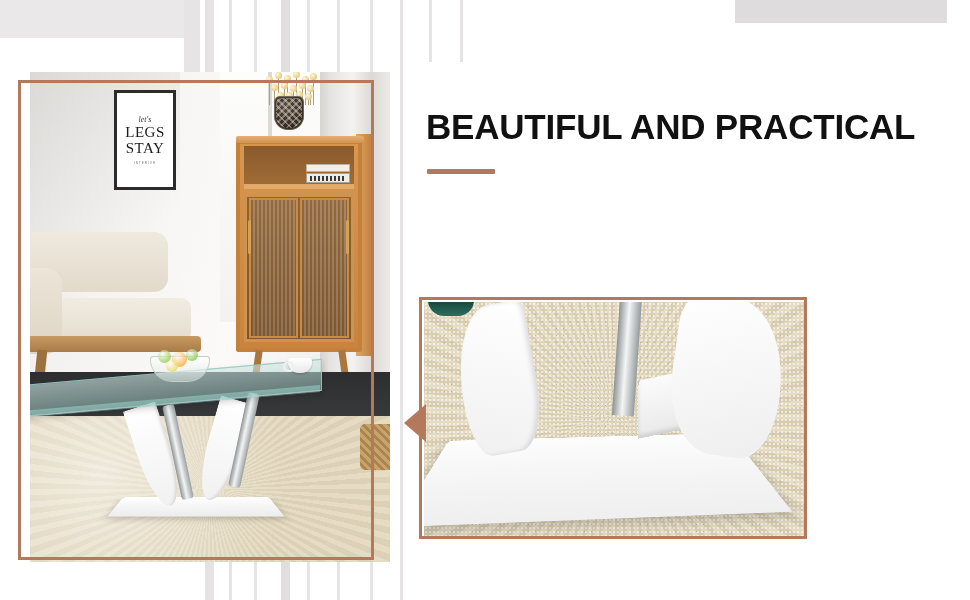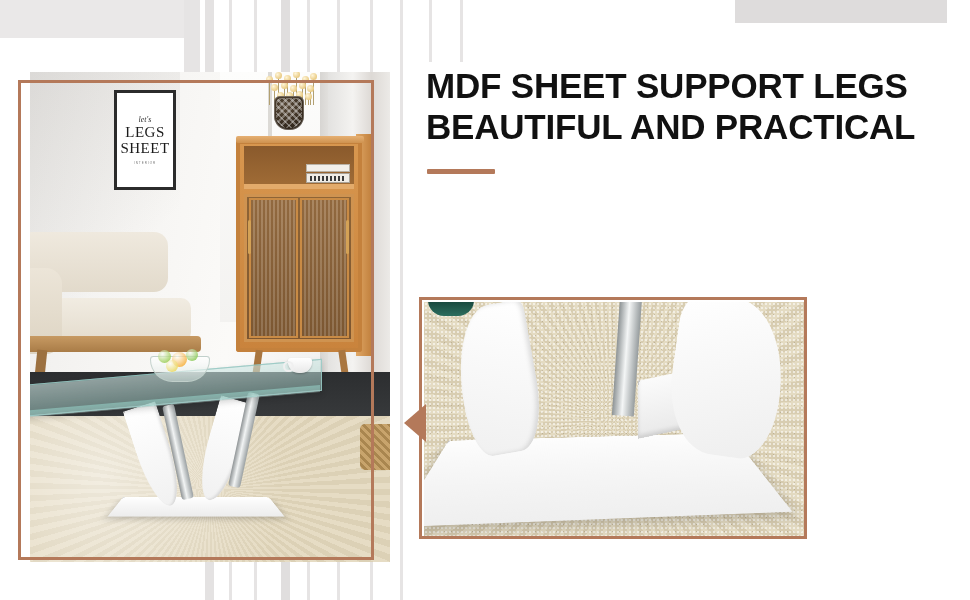--- a/index.html
+++ b/index.html
@@ -235,21 +235,21 @@
     <div class="wall"></div>
     <div class="wallshadow"></div>
     <div class="window"></div>
     <div class="winmullion"></div>
     <div class="curtain2"></div>
     <div class="curtain"></div>
 
     <div class="poster">
       <div class="lets">let's</div>
       <div class="big">LEGS</div>
-      <div class="big">SHEET</div>
+      <div class="big">STAY</div>
       <div class="sub">INTERIOR</div>
     </div>
 
     <div class="cab">
       <div class="side"></div>
       <div class="body"></div>
       <div class="topedge"></div>
       <div class="shelfopen"></div>
       <div class="books">
         <div class="bk1"></div>
@@ -353,19 +353,19 @@
       </div>
     <div class="darcL"></div>
     <div class="darcR"></div>
   </div>
   <div class="frame" style="left:419px;top:297px;width:388px;height:242px;"></div>
 
   <div class="arrow"></div>
 
   <div class="textcol">
     <h1 class="headline">
-      <span>MDF SHEET SUPPORT LEGS</span><br>
+      <br>
       <span>BEAUTIFUL AND PRACTICAL</span>
     </h1>
     <div class="divider"></div>
   </div>
 
 </div>
 
 </body></html>

